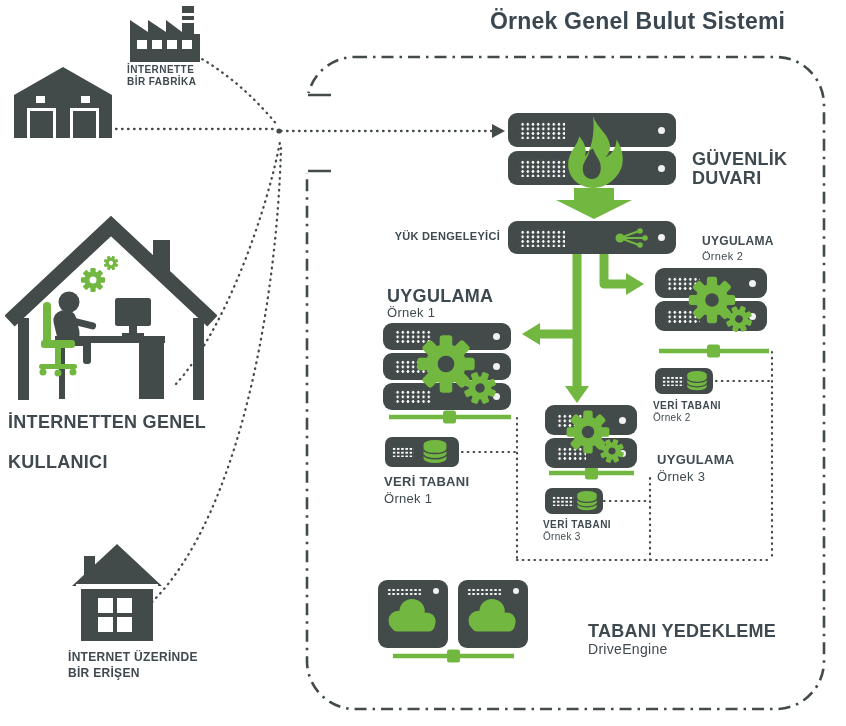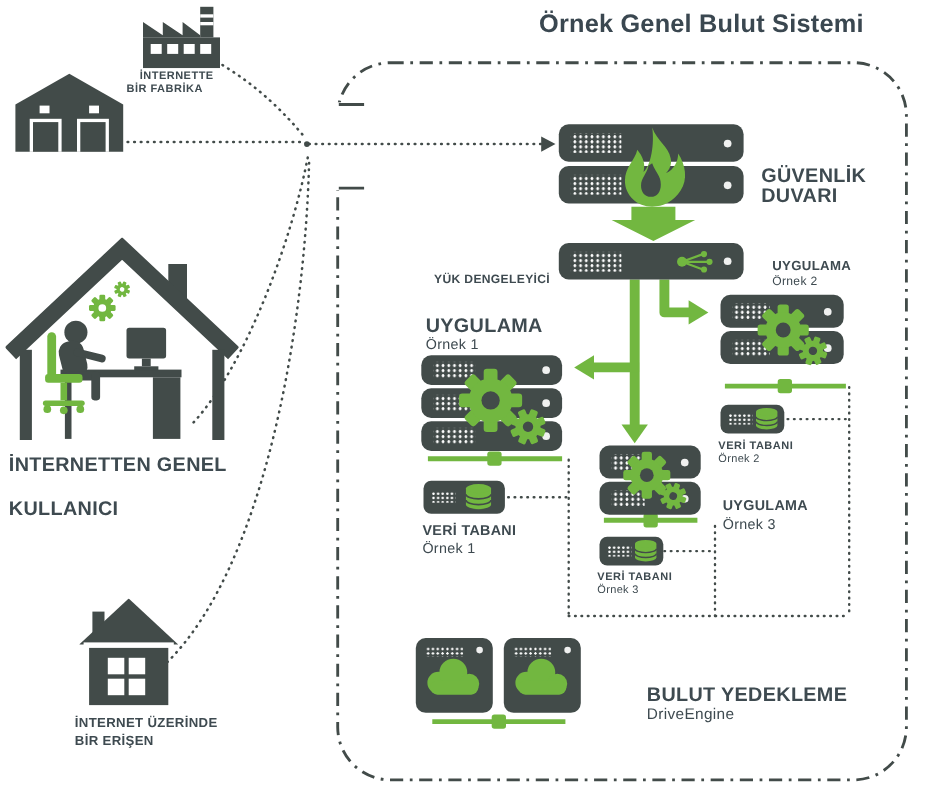--- a/index.html
+++ b/index.html
@@ -28,21 +28,21 @@
         background-size:4.4px 4px;}
   .led{width:7px;height:7px;border-radius:50%;background:#fff;opacity:.92;flex:0 0 auto;}
   .led-bk{position:absolute;right:9px;top:8px;width:6px;height:6px;border-radius:50%;
         background:#fff;opacity:.92;}
   
   .t{position:absolute;color:var(--text);white-space:nowrap;letter-spacing:.3px;}
   .title{font-weight:bold;font-size:23px;color:#3A4750;letter-spacing:.2px;}
   .b15{font-weight:bold;font-size:18px;}
   .b13{font-weight:bold;font-size:13px;}
   .b12{font-weight:bold;font-size:12px;}
-  .b11{font-weight:bold;font-size:11px;margin-top:18px;}
+  .b11{font-weight:bold;font-size:11px;}
   .b10{font-weight:bold;font-size:10px;letter-spacing:.45px;}
   .r14{font-size:14px;}
   .r13{font-size:13px;}
   .r11{font-size:11px;}
   .r10{font-size:10px;}
 </style>
 </head>
 <body>
 
 <div class="stage">
@@ -121,21 +121,21 @@
     <rect x="54" y="7" width="12" height="3" fill="#fff"></rect>
       <rect x="54" y="14" width="12" height="3" fill="#fff"></rect>
     <path d="M2,28 L2,14 L20,26 L20,14 L38,26 L38,14 L54,26 L54,28 Z" fill="#424B49"></path>
     <rect x="2" y="28" width="70" height="28" fill="#424B49"></rect>
     <rect x="9" y="34" width="10" height="9" fill="#fff"></rect>
       <rect x="24" y="34" width="10" height="9" fill="#fff"></rect>
     <rect x="39" y="34" width="10" height="9" fill="#fff"></rect>
       <rect x="54" y="34" width="10" height="9" fill="#fff"></rect>
   </svg>
   <div class="t b10" style="left:127px;top:64px">İNTERNETTE</div>
-  <div class="t b10" style="left:115px;top:76px">BİR FABRİKA</div>
+  <div class="t b10" style="left:127px;top:76px">BİR FABRİKA</div>
 
   <svg class="icon-svg" style="left:5px;top:216px" width="212" height="194" viewBox="0 0 212 194">
     <rect x="148" y="24" width="17" height="34" fill="#424B49"></rect>
     <path d="M10,100 L106,10 L202,100" fill="none" stroke="#424B49" stroke-width="15" stroke-linecap="square"></path>
     <rect x="13" y="102" width="11" height="82" fill="#424B49"></rect>
     <rect x="188" y="102" width="11" height="82" fill="#424B49"></rect>
 
     <rect x="50" y="120" width="110" height="7" fill="#424B49"></rect>
     <rect x="54" y="127" width="6" height="56" fill="#424B49"></rect>
     <rect x="134" y="127" width="25" height="56" fill="#424B49"></rect>
@@ -329,16 +329,16 @@
       <circle cx="31" cy="16" r="14" fill="#72B740"></circle>
     <circle cx="47" cy="27" r="10" fill="#72B740"></circle>
       <rect x="8" y="24" width="48" height="14" rx="7" fill="#72B740"></rect>
   </svg>
   <svg class="icon-svg" style="left:464px;top:596px" width="58" height="42" viewBox="0 0 64 44">
     <circle cx="16" cy="26" r="11" fill="#72B740"></circle>
       <circle cx="31" cy="16" r="14" fill="#72B740"></circle>
     <circle cx="47" cy="27" r="10" fill="#72B740"></circle>
       <rect x="8" y="24" width="48" height="14" rx="7" fill="#72B740"></rect>
   </svg>
-  <div class="t b15" style="left:588px;top:621px">BULUT YEDEKLEME</div>
+  <div class="t b15" style="left:588px;top:621px">TABANI YEDEKLEME</div>
   <div class="t r14" style="left:588px;top:641px">DriveEngine</div>
 
 </div>
 
 </body></html>

